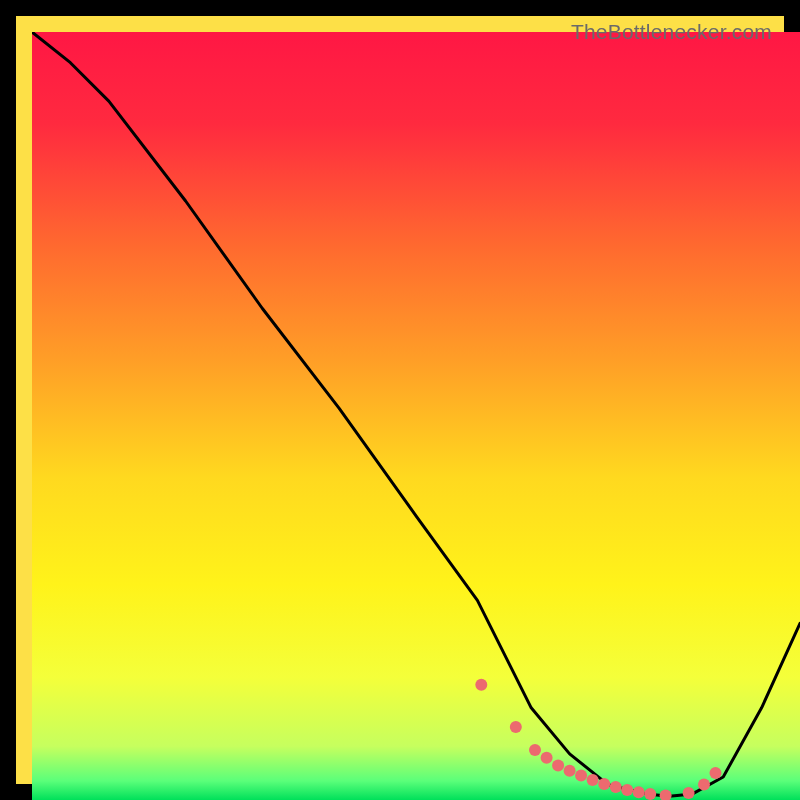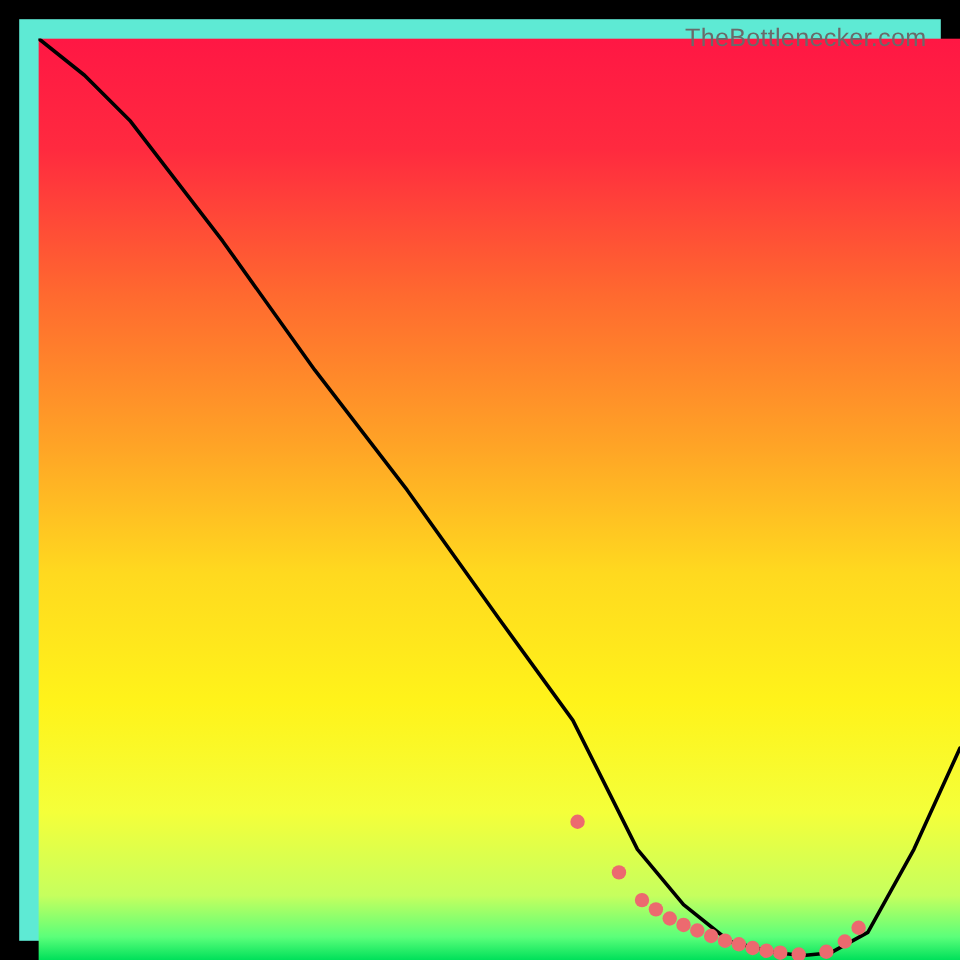--- a/index.html
+++ b/index.html
@@ -10,21 +10,21 @@
     background: #000;
     overflow: hidden;
     font-family: Arial, Helvetica, sans-serif;
   }
   .frame {
     position: absolute;
     left: 16px;
     top: 16px;
     width: 768px;
     height: 768px;
-    background: #5eead4;
+    background: #fde047;
   }
   .plot-area {
     position: absolute;
     left: 16px;
     top: 16px;
     width: 768px;
     height: 768px;
   }
   .watermark {
     position: absolute;

